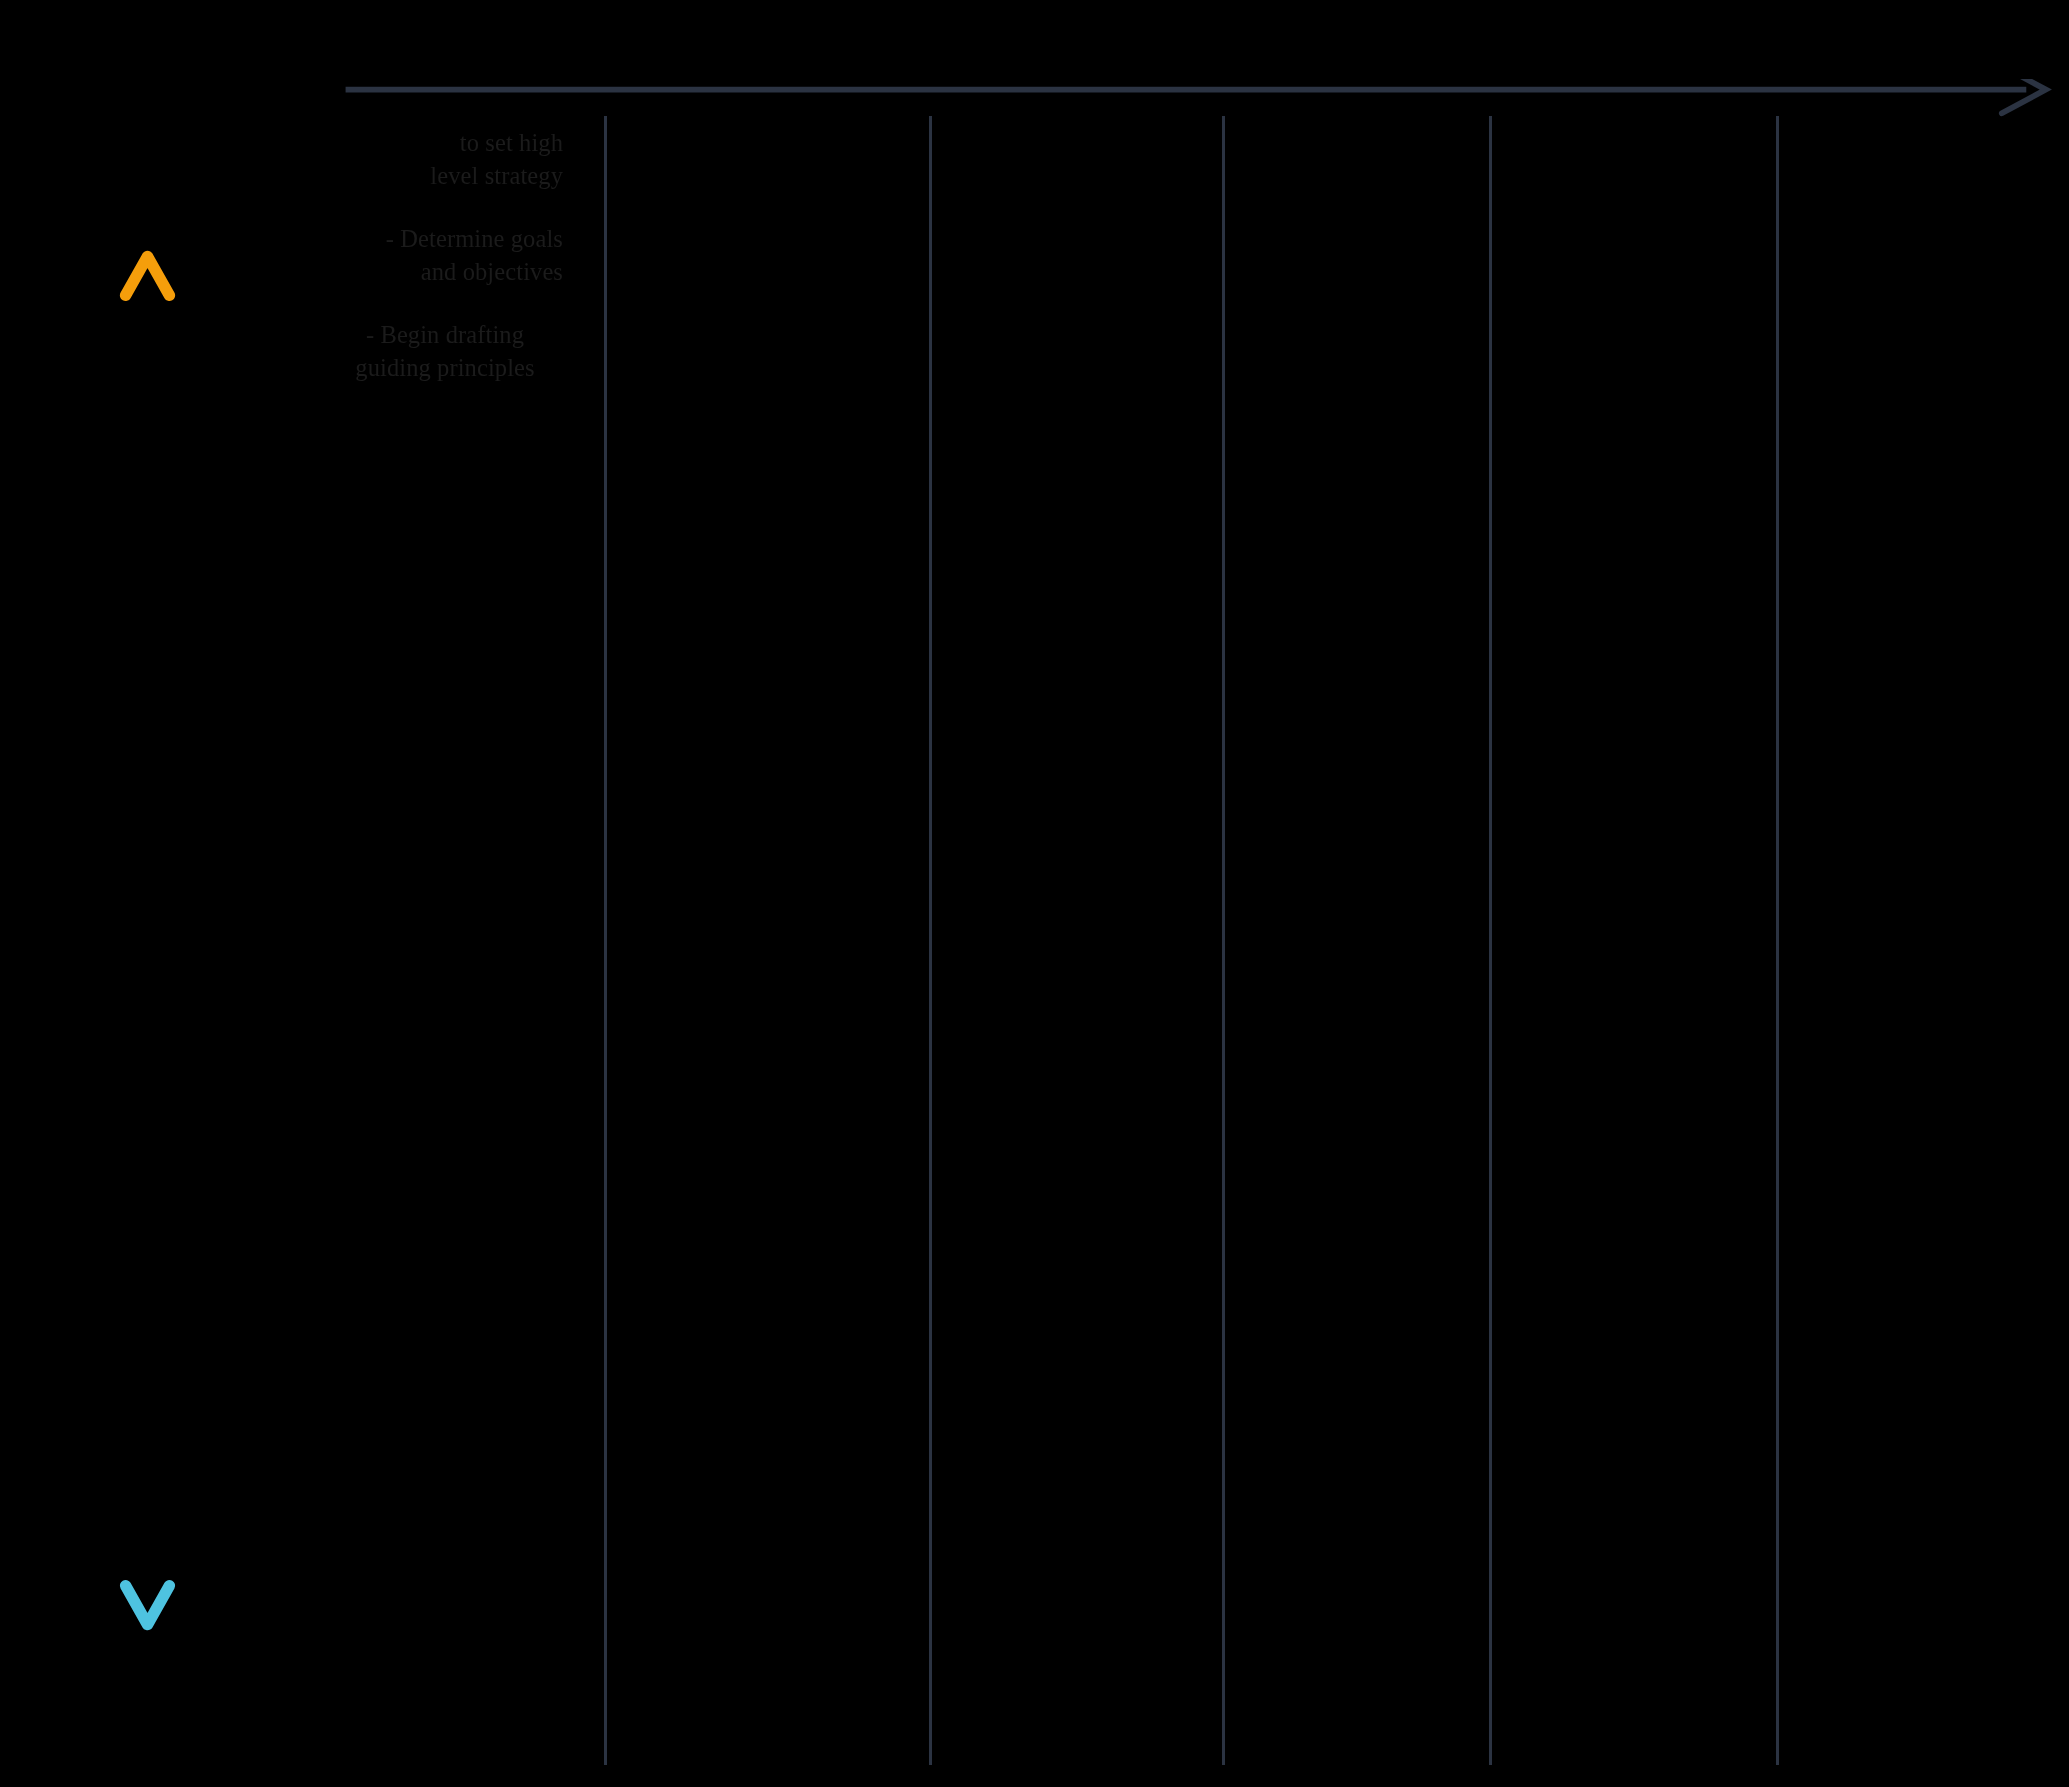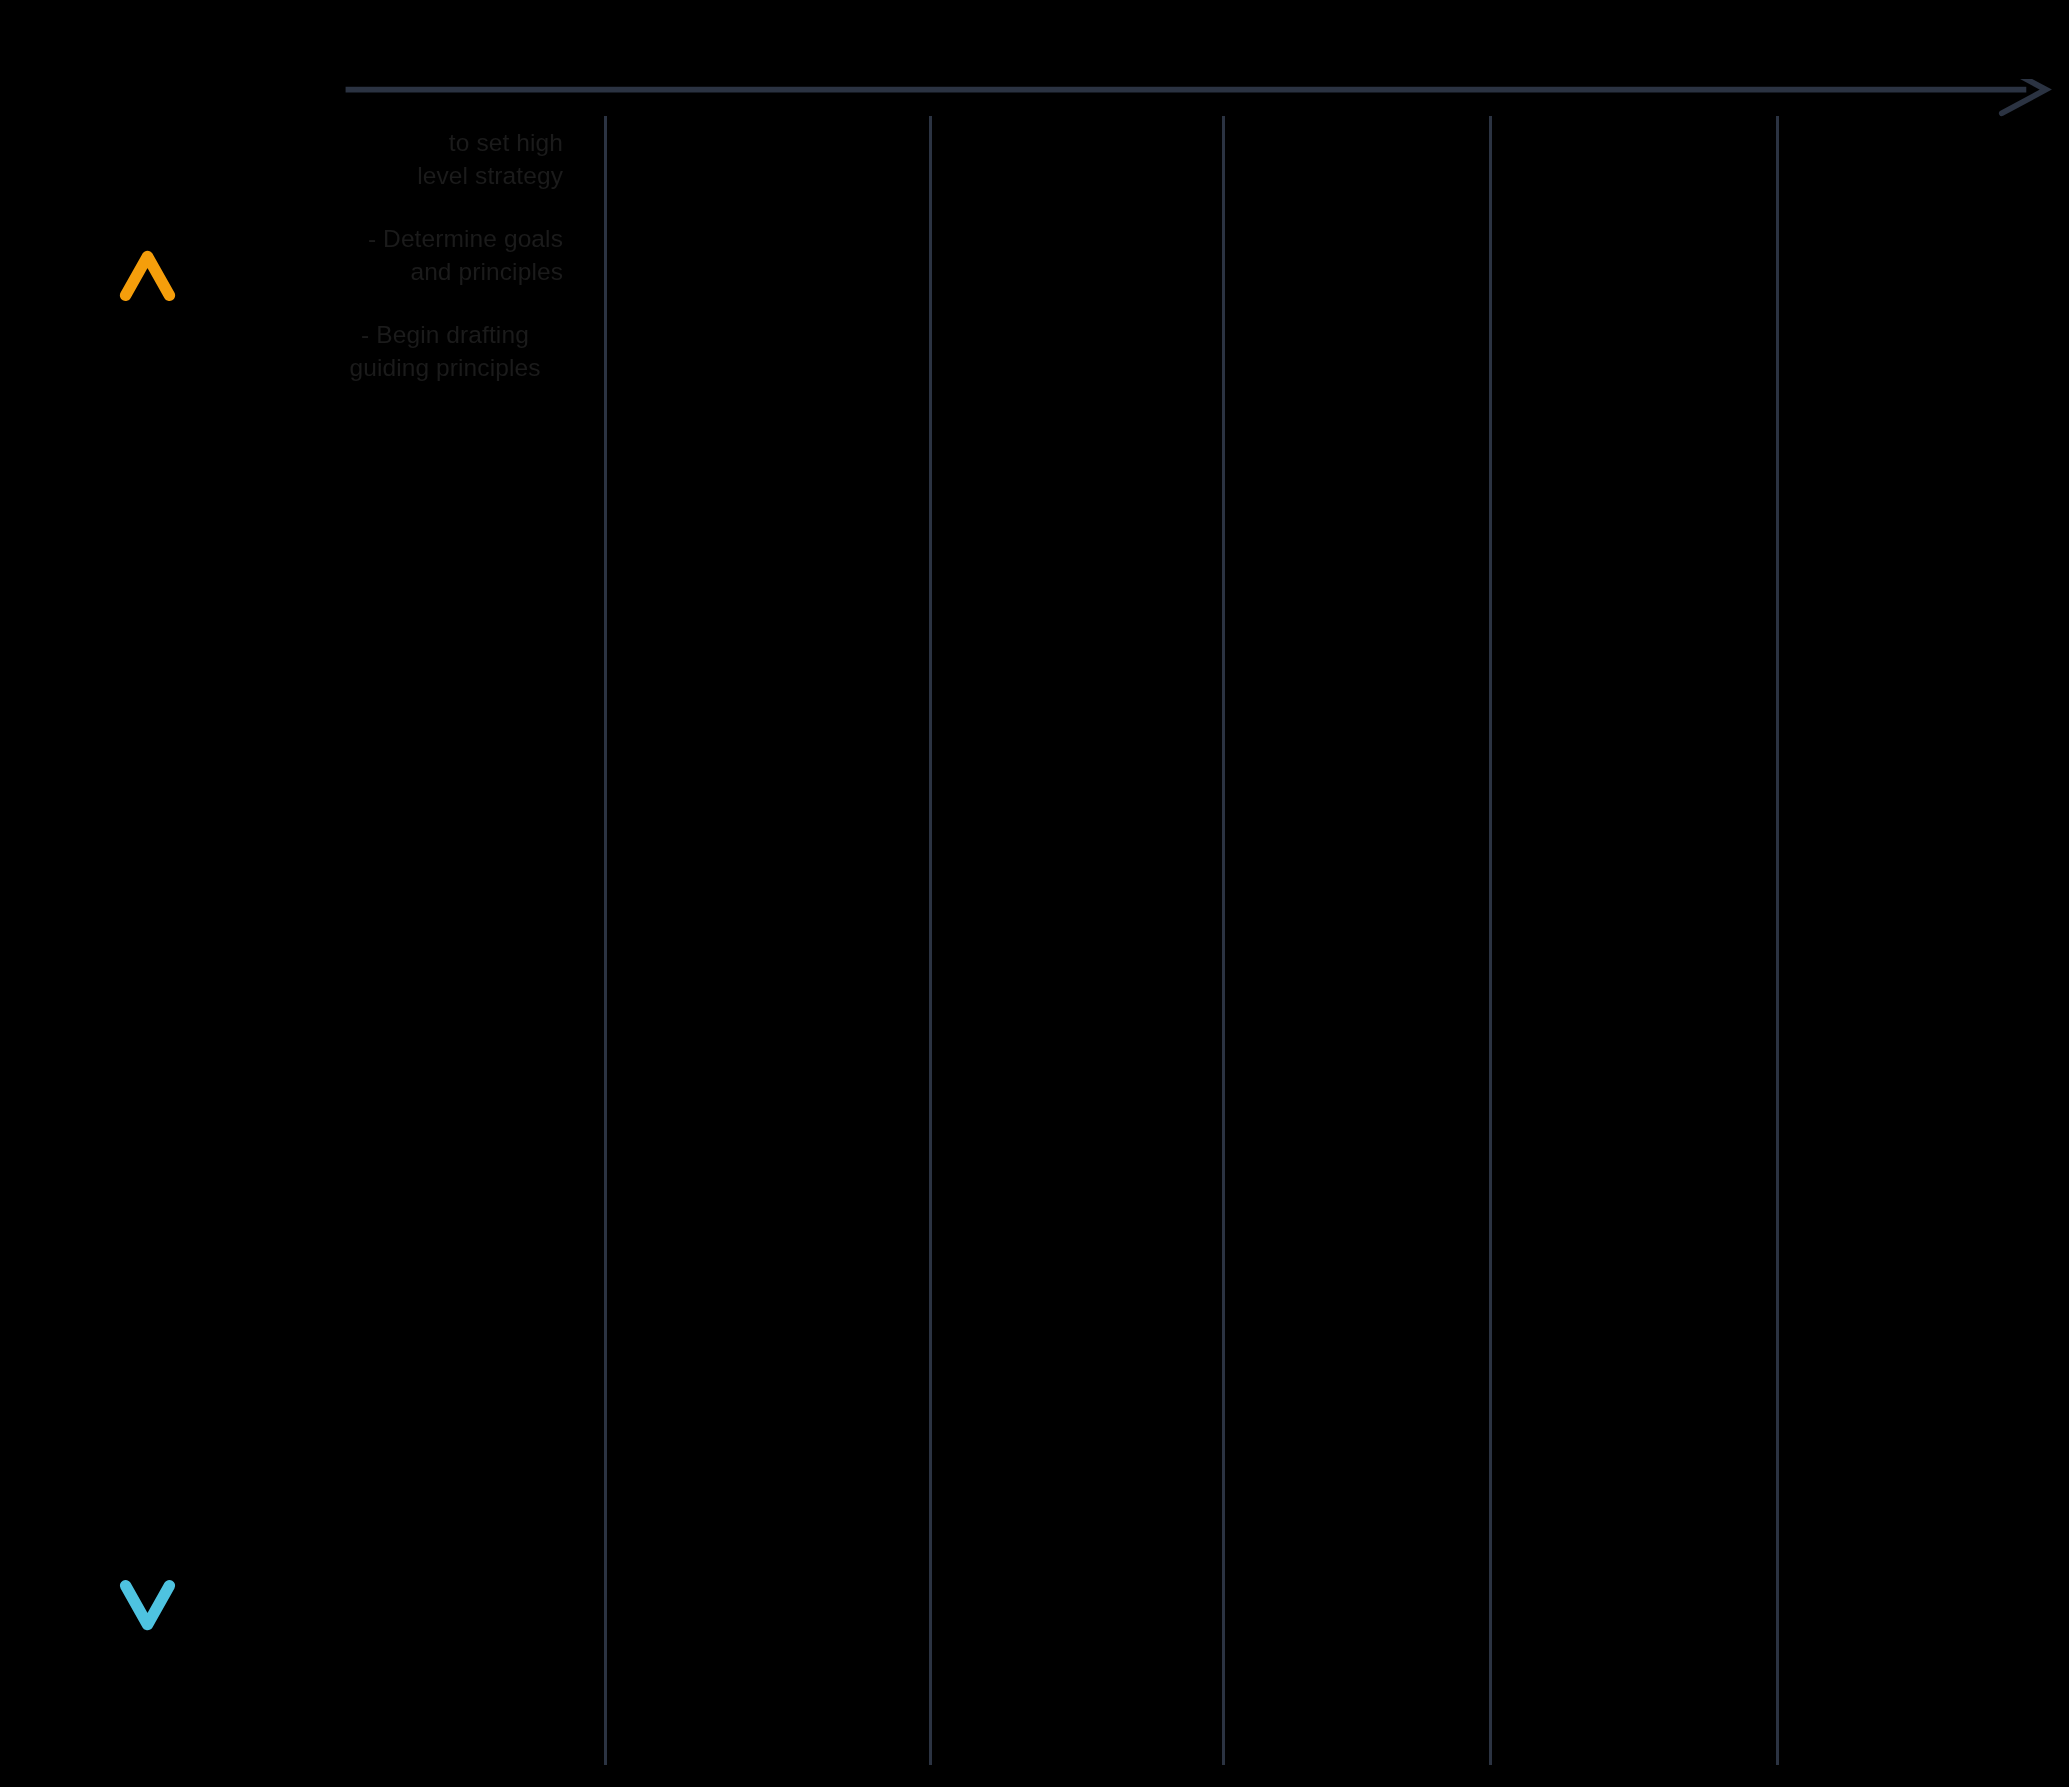--- a/index.html
+++ b/index.html
@@ -56,20 +56,21 @@
     width: 236px;
     text-align: right;
     color: #1b1b1b;
     font-size: 24.5px;
     line-height: 1.33;
     letter-spacing: 0.1px;
   }
   .note-block {
     margin: 0 0 31px 0;
     white-space: pre-line;
+    font-family: Liberation Serif, serif;
   }
   .note-block:last-child { margin-bottom: 0; text-align: center; }
 </style>
 </head>
 <body>
 
 <div id="canvas">
 
   <div class="h-axis">
     <svg width="1710" height="49" viewBox="0 0 2090 60" xmlns="http://www.w3.org/2000/svg">
@@ -99,19 +100,19 @@
   <div class="col-line" style="left:604px;"></div>
   <div class="col-line" style="left:929px;"></div>
   <div class="col-line" style="left:1222px;"></div>
   <div class="col-line" style="left:1489px;"></div>
   <div class="col-line" style="left:1776px;"></div>
 
   <div class="notes-col">
     <p class="note-block">to set high
 level strategy</p>
     <p class="note-block">- Determine goals
-and principles</p>
+and objectives</p>
     <p class="note-block">- Begin drafting
 guiding principles</p>
   </div>
 
 </div>
 
 
 </body></html>

